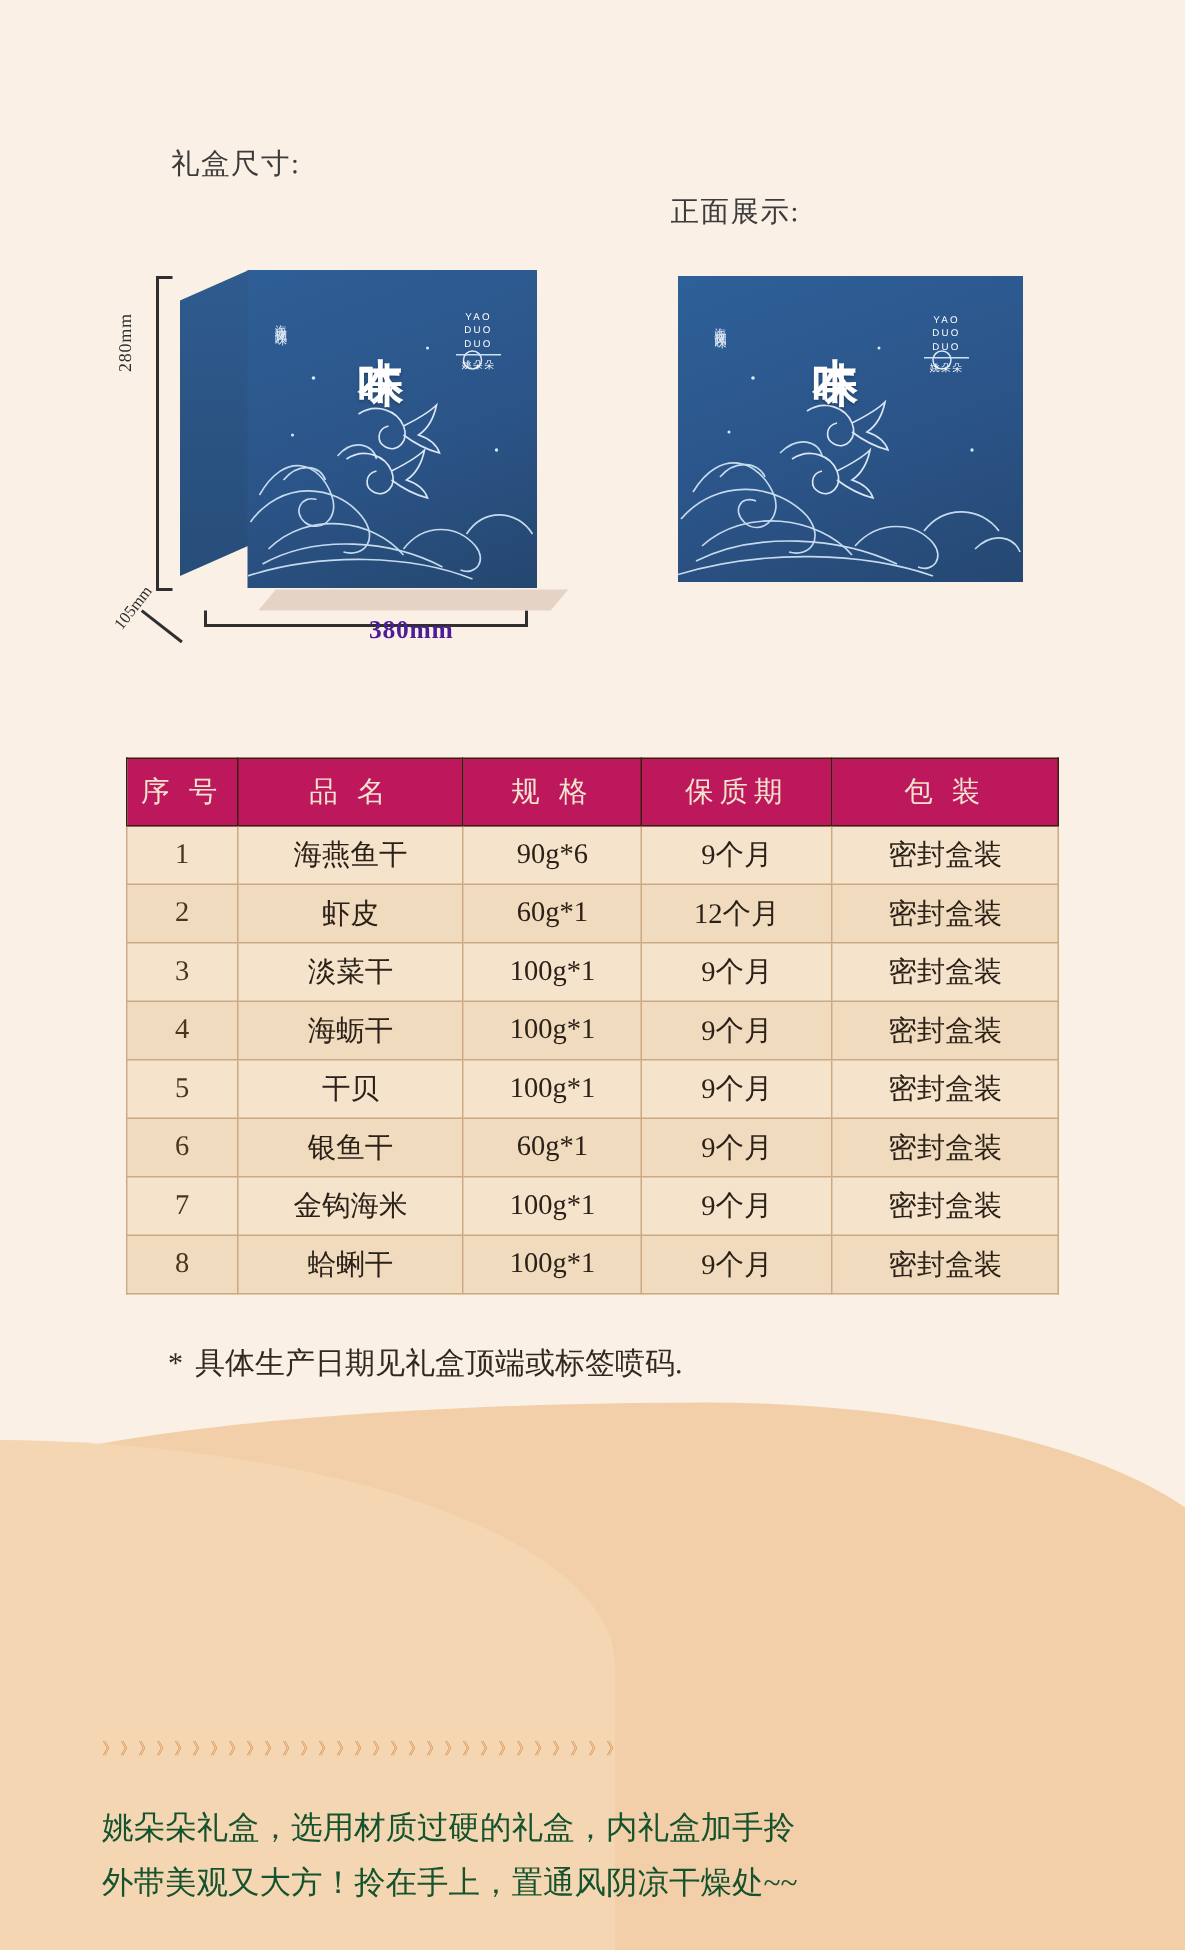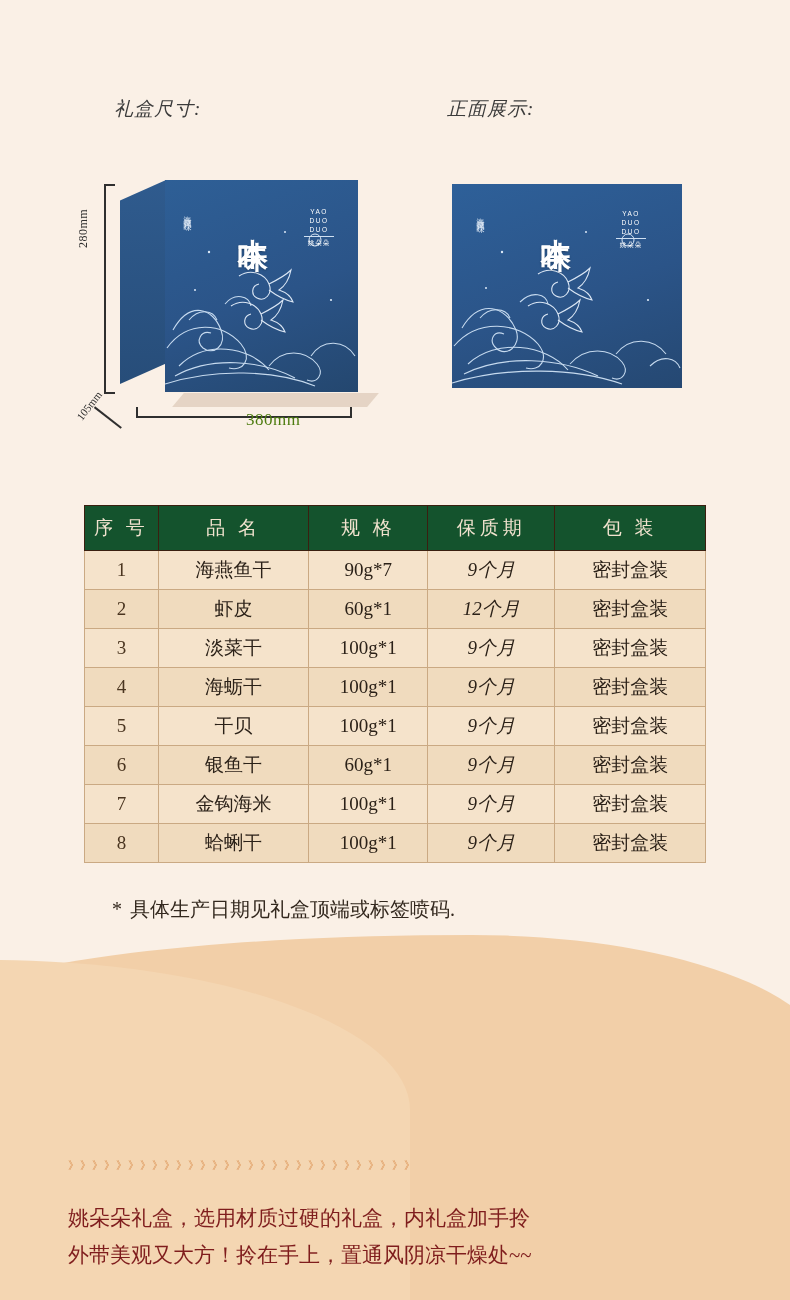--- a/index.html
+++ b/index.html
@@ -49,24 +49,23 @@
     left: 0;
     right: 0;
     height: 28px;
   }
   .hdr-label {
     position: absolute;
     font-size: 19px;
     color: #3b3b3b;
     letter-spacing: 1px;
     font-family: "Liberation Serif", serif;
-    font-style: italic;
   }
   .hdr-left { left: 114px; }
-  .hdr-right { left: 447px; }
+  .hdr-right { left: 447px; margin-top: 32px; }
 
   
   .boxes {
     position: absolute;
     top: 170px;
     left: 0;
     right: 0;
     height: 280px;
   }
 
@@ -100,22 +99,23 @@
     height: 9px;
     border-bottom: 2px solid #2f2f2f;
     border-left: 2px solid #2f2f2f;
     border-right: 2px solid #2f2f2f;
   }
   .dim-380 {
     position: absolute;
     left: 246px;
     top: 240px;
     font-size: 17px;
-    color: #4d7c0f;
+    color: #4c1d95;
     letter-spacing: 0.5px;
+    font-weight: bold;
   }
   .dim-105 {
     position: absolute;
     left: 74px;
     top: 245px;
     font-size: 11px;
     color: #2f2f2f;
     transform: rotate(-52deg);
     transform-origin: left top;
     white-space: nowrap;
@@ -228,40 +228,40 @@
     top: 505px;
     width: 622px;
   }
   table.spec {
     border-collapse: collapse;
     width: 100%;
     font-size: 19px;
     color: #2b2118;
   }
   table.spec th {
-    background: #14532d;
+    background: #be185d;
     color: #f2e3cf;
     font-weight: normal;
     letter-spacing: 4px;
     padding: 9px 0;
     border: 1px solid #3a1f10;
     font-size: 19px;
   }
   table.spec td {
     border: 1px solid #caa983;
     padding: 6px 0;
     text-align: center;
     background: #f5e3cb;
     height: 26px;
   }
   table.spec tr:nth-child(even) td { background: #f0dbbe; }
   table.spec td.col-no { width: 68px; color: #4a3520; }
   table.spec td.col-name { width: 140px; margin-left: 12px; }
   table.spec td.col-spec { width: 110px; }
-  table.spec td.col-shelf { width: 118px; font-style: italic; }
+  table.spec td.col-shelf { width: 118px; }
   table.spec td.col-pack { width: 140px; text-align: center; }
 
   
   .notes {
     position: absolute;
     left: 112px;
     top: 890px;
     font-size: 20px;
     color: #33281e;
     line-height: 1.95;
@@ -295,21 +295,21 @@
     color: #d98b4a;
     letter-spacing: 1px;
     font-family: "Liberation Sans", sans-serif;
     white-space: nowrap;
   }
   .promo-body {
     position: absolute;
     left: 68px;
     top: 1200px;
     font-size: 21px;
-    color: #7f1d1d;
+    color: #14532d;
     line-height: 1.75;
     white-space: nowrap;
   }
 </style>
 </head>
 <body>
 
 <div class="page">
   <div class="peach-swoosh"></div>
   <div class="peach-swoosh2"></div>
@@ -420,21 +420,21 @@
           <th>品 名</th>
           <th>规 格</th>
           <th>保质期</th>
           <th>包 装</th>
         </tr>
       </thead>
       <tbody>
         <tr>
           <td class="col-no">1</td>
           <td class="col-name">海燕鱼干</td>
-          <td class="col-spec">90g*7</td>
+          <td class="col-spec">90g*6</td>
           <td class="col-shelf">9个月</td>
           <td class="col-pack">密封盒装</td>
         </tr>
         <tr>
           <td class="col-no">2</td>
           <td class="col-name">虾皮</td>
           <td class="col-spec">60g*1</td>
           <td class="col-shelf">12个月</td>
           <td class="col-pack">密封盒装</td>
         </tr>

